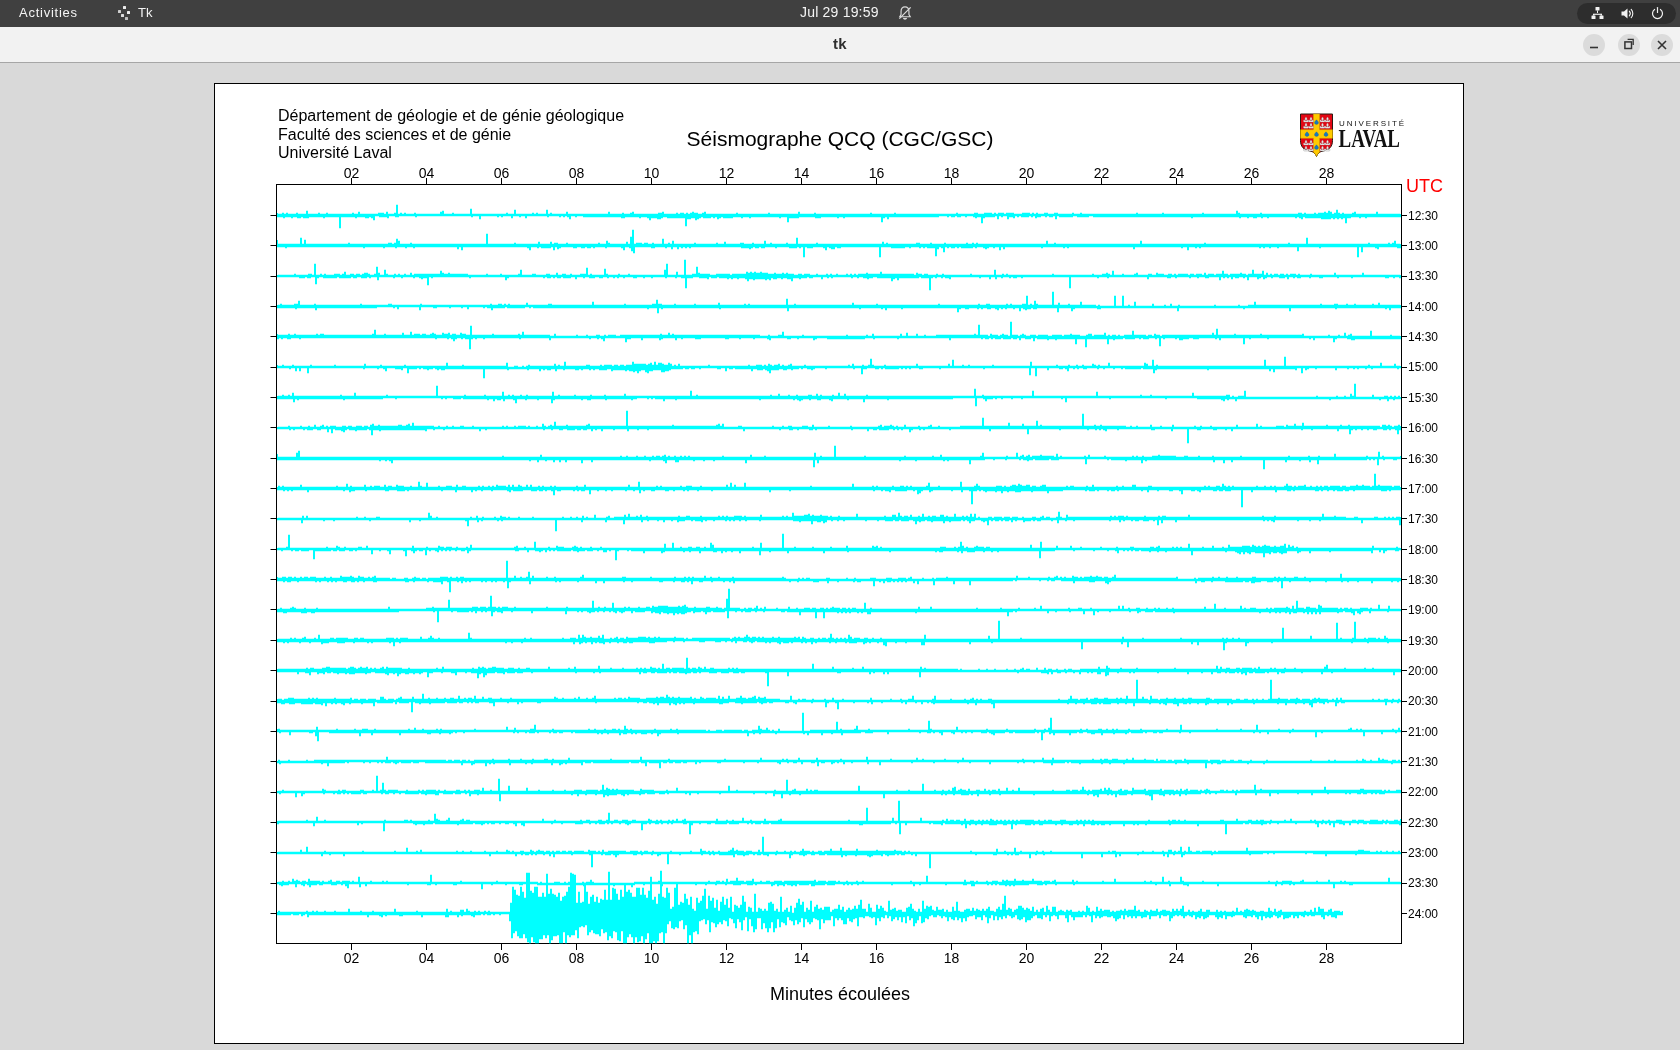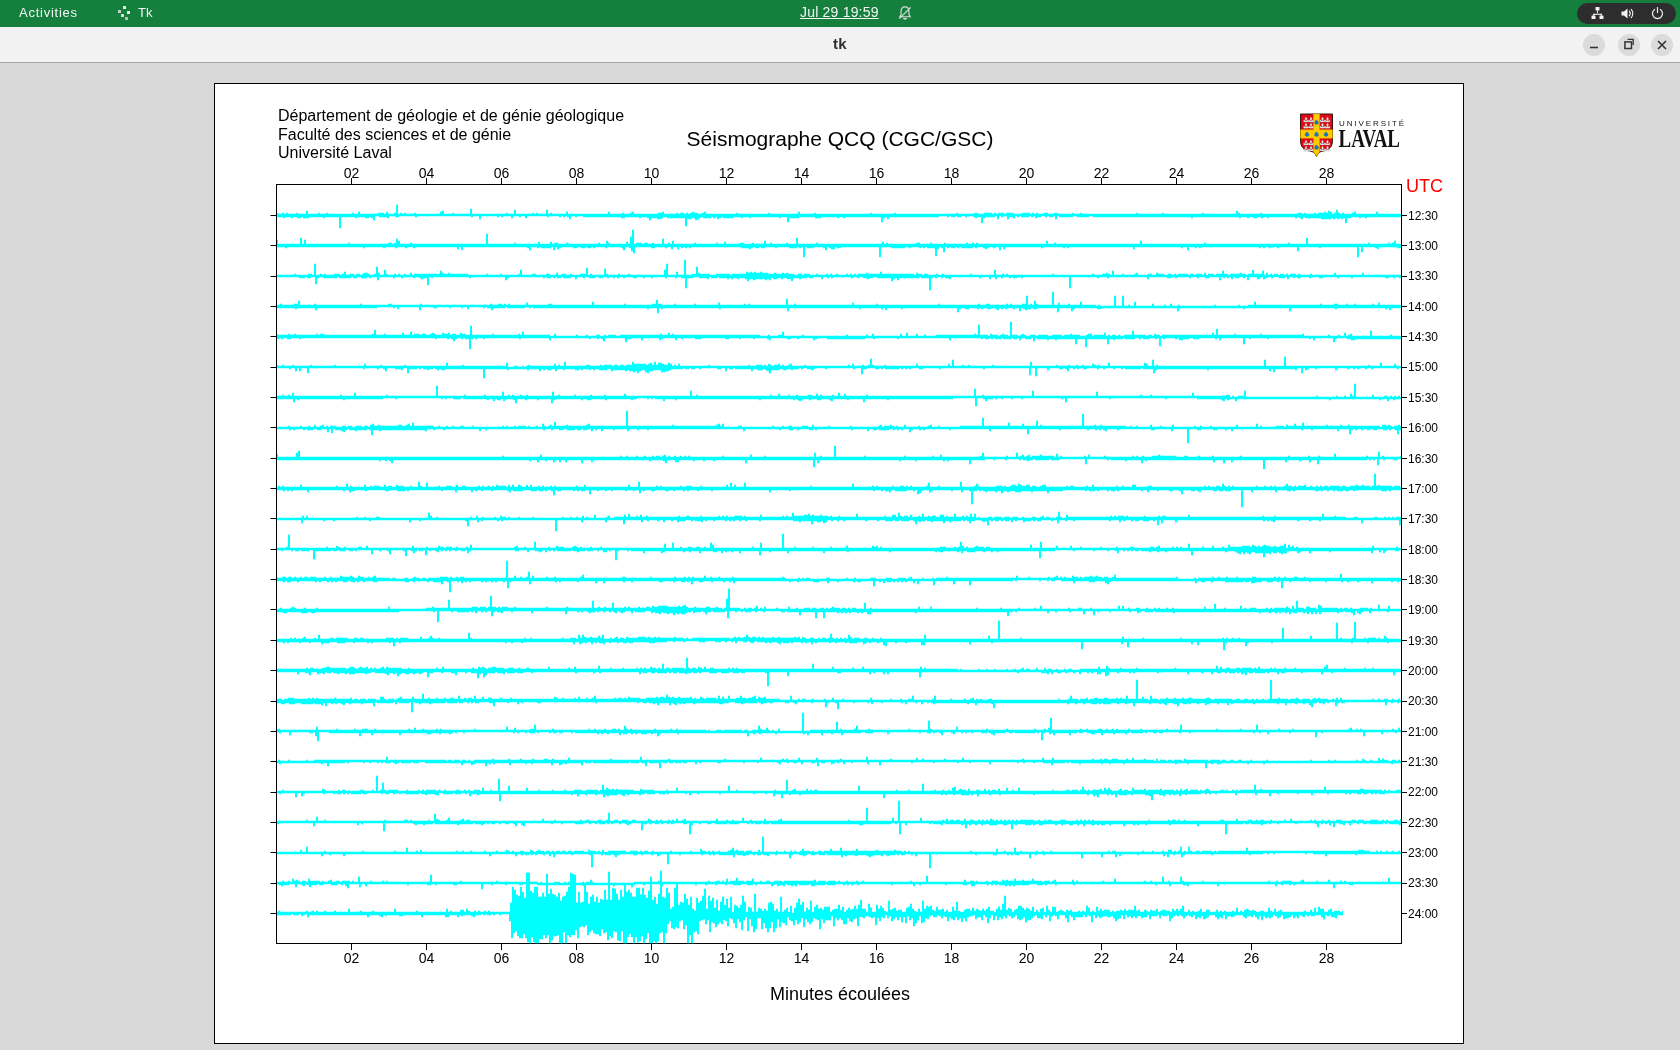--- a/index.html
+++ b/index.html
@@ -1,30 +1,30 @@
 <!DOCTYPE html>
 <html><head><meta charset="utf-8"><style>
 html,body{margin:0;padding:0;width:1680px;height:1050px;overflow:hidden;background:#d9d9d9;}
 *{box-sizing:border-box;}
 </style></head>
 <body>
 
-<div style="position:absolute;left:0;top:0;width:1680px;height:27px;background:#15803d;color:#f4f4f4;font-family:'Liberation Sans',sans-serif;">
+<div style="position:absolute;left:0;top:0;width:1680px;height:27px;background:#404040;color:#f4f4f4;font-family:'Liberation Sans',sans-serif;">
   <div style="position:absolute;left:19px;top:5px;font-size:13px;letter-spacing:0.75px;">Activities</div>
   <svg style="position:absolute;left:116px;top:5px" width="17" height="17" viewBox="0 0 17 17">
     <g fill="#ededed">
         <rect x="7" y="1" width="3" height="3" rx="0.5"></rect>
         <rect x="2" y="5" width="3" height="3" rx="0.5" fill="#cfcfcf"></rect>
         <rect x="11" y="6" width="3" height="3" rx="0.5"></rect>
         <rect x="5" y="9" width="3" height="3" rx="0.5" fill="#dedede"></rect>
         <rect x="9" y="12" width="3" height="3" rx="0.5" fill="#c0c0c0"></rect>
       </g>
   </svg>
   <div style="position:absolute;left:138px;top:5px;font-size:13px;">Tk</div>
-  <div style="position:absolute;left:800px;top:4px;font-size:14px;font-weight:400;letter-spacing:0.2px;text-decoration:underline;">Jul 29  19:59</div>
+  <div style="position:absolute;left:800px;top:4px;font-size:14px;font-weight:400;letter-spacing:0.2px;">Jul 29  19:59</div>
   <svg style="position:absolute;left:897px;top:5px" width="16" height="16" viewBox="0 0 15 15">
     <g stroke="#dadada" fill="none" stroke-width="1.1">
       <path d="M7.5,1.8 C5,1.8 3.8,3.6 3.8,6 L3.8,9 L2.6,11 L12.4,11 L11.2,9 L11.2,6 C11.2,3.6 10,1.8 7.5,1.8 Z"></path>
       <path d="M6,12.2 a1.6,1.6 0 0 0 3,0" fill="#dadada"></path>
       <path d="M2.2,12.8 L12.8,2.2" stroke-width="1.2"></path>
     </g>
   </svg>
   <div style="position:absolute;left:1577px;top:3px;width:99px;height:21px;background:#2d2d2d;border-radius:11px;"></div>
   <svg style="position:absolute;left:1590px;top:6px" width="15" height="15" viewBox="0 0 15 15">
     <g fill="#f2f2f2">

